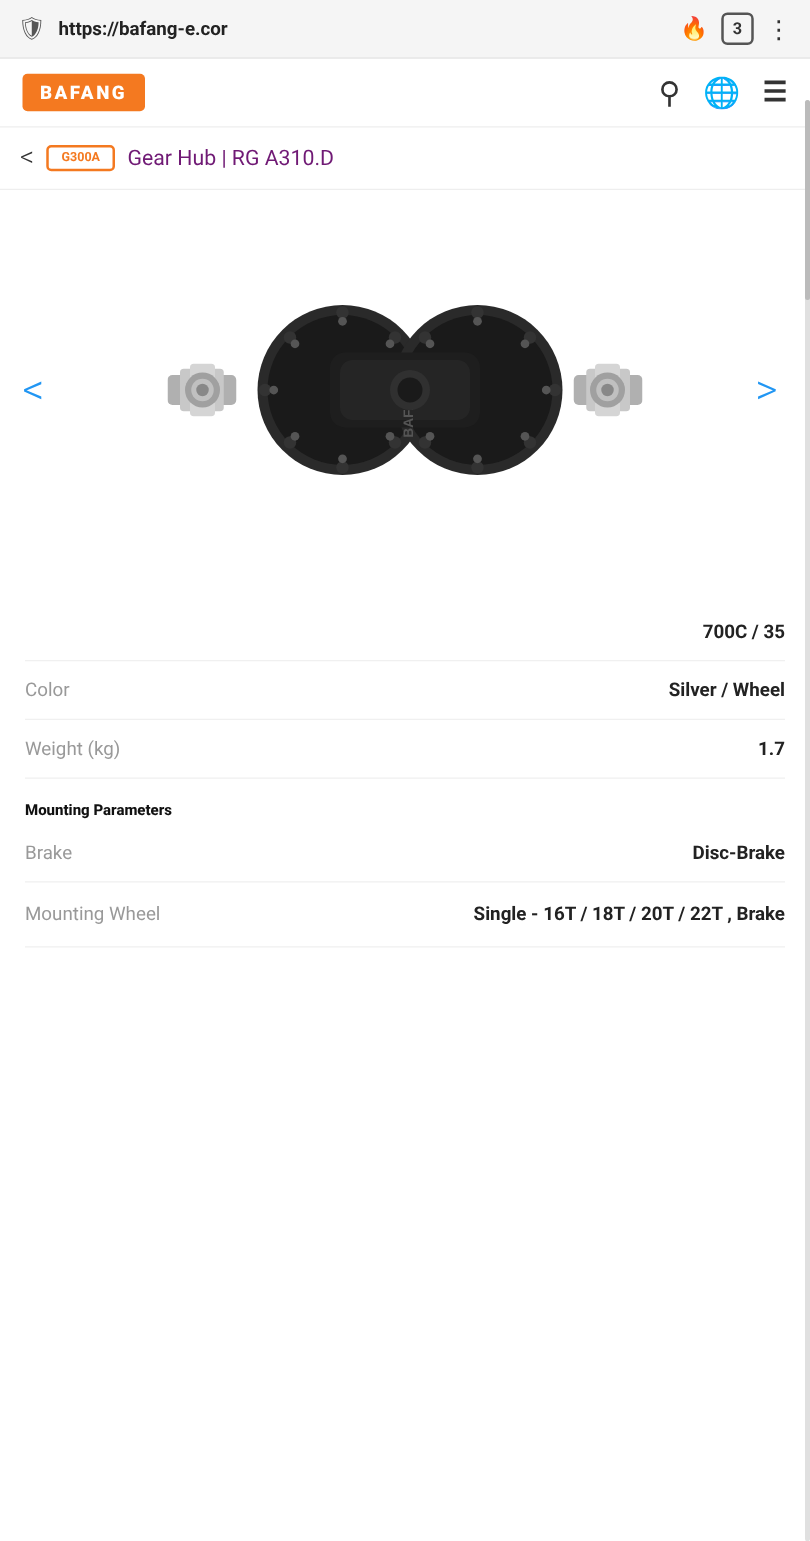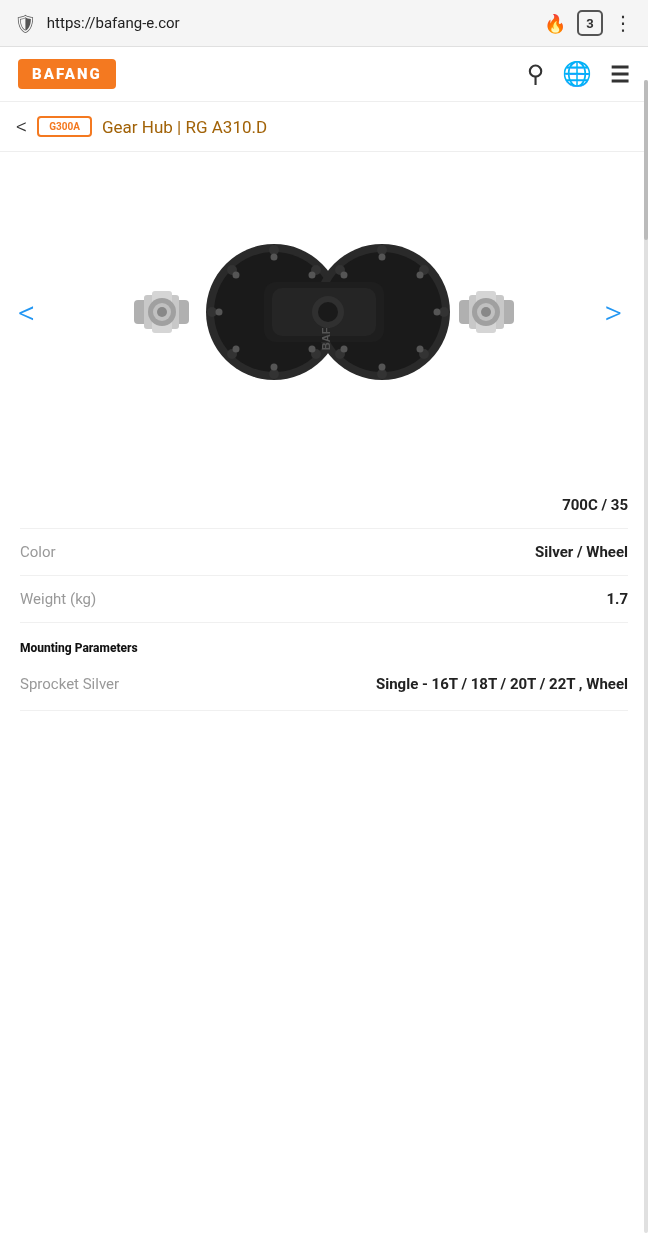--- a/index.html
+++ b/index.html
@@ -23,20 +23,21 @@
       gap: 10px;
     }
     .browser-shield {
       color: #555;
       font-size: 18px;
     }
     .browser-url {
       flex: 1;
       font-size: 15px;
       color: #222;
+      font-weight: bold;
     }
     .browser-fire {
       font-size: 18px;
       color: #ff6600;
     }
     .browser-tab-badge {
       display: flex;
       align-items: center;
       justify-content: center;
       width: 26px;
@@ -98,21 +99,21 @@
       border: 2px solid #f47920;
       color: #f47920;
       font-size: 10px;
       font-weight: 700;
       padding: 3px 10px;
       border-radius: 4px;
     }
     .product-title {
       font-size: 17px;
       font-weight: 700;
-      color: #a16207;
+      color: #701a75;
     }
     .product-title span {
       font-weight: 400;
     }
 
     
     .carousel-container {
       position: relative;
       background: #fff;
       display: flex;
@@ -322,25 +323,29 @@
       <span class="spec-value">Silver / Wheel</span>
     </div>
 
     <div class="spec-row">
       <span class="spec-label">Weight (kg)</span>
       <span class="spec-value">1.7</span>
     </div>
 
     <div class="section-heading">Mounting Parameters</div>
 
-
-
     <div class="spec-row">
-      <span class="spec-label">Sprocket Silver</span>
-      <span class="spec-value" style="line-height:1.5;">Single - 16T / 18T / 20T / 22T , Wheel</span>
+      <span class="spec-label">Brake</span>
+      <span class="spec-value">Disc-Brake</span>
+    </div>
+
+
+    <div class="spec-row">
+      <span class="spec-label">Mounting Wheel</span>
+      <span class="spec-value" style="line-height:1.5;">Single - 16T / 18T / 20T / 22T , Brake</span>
     </div>
 
 
   </div>
 
   <div class="scrollbar">
     <div class="scrollbar-thumb"></div>
   </div>
 </div>
 

